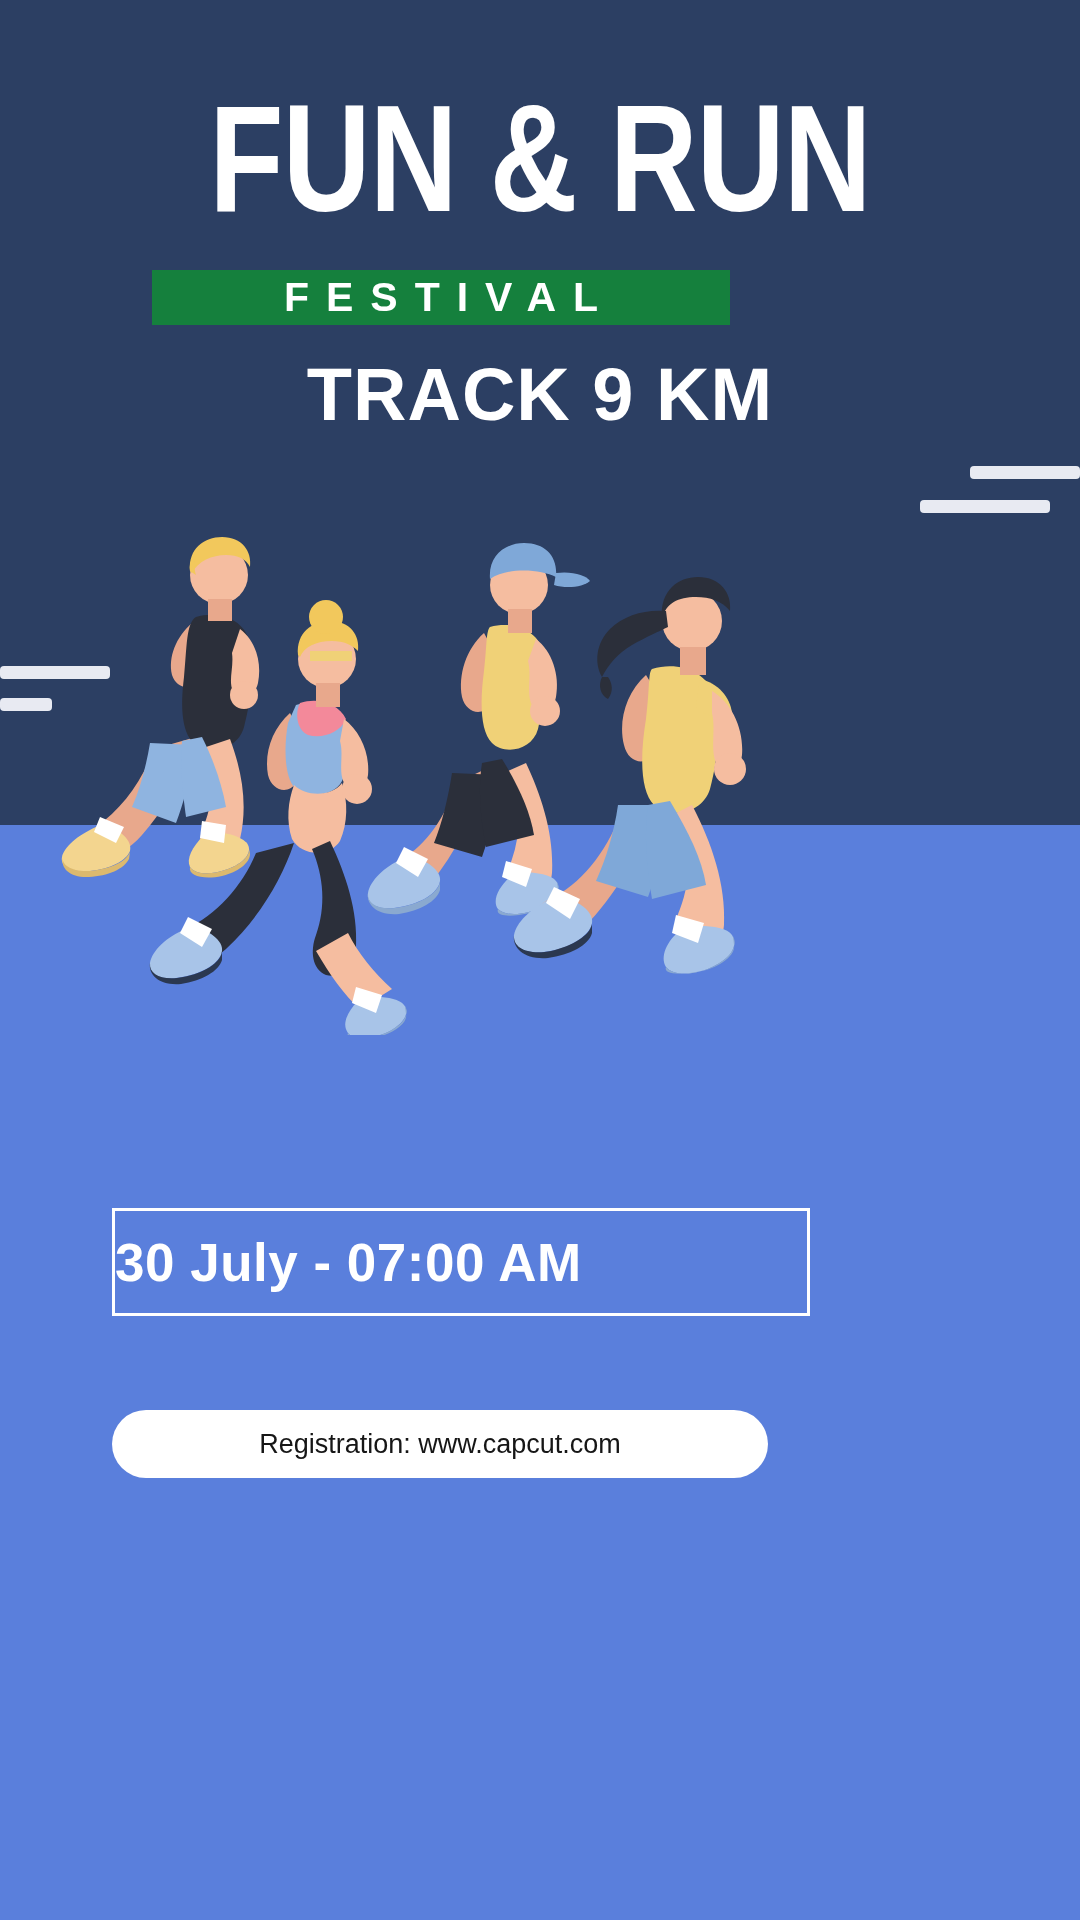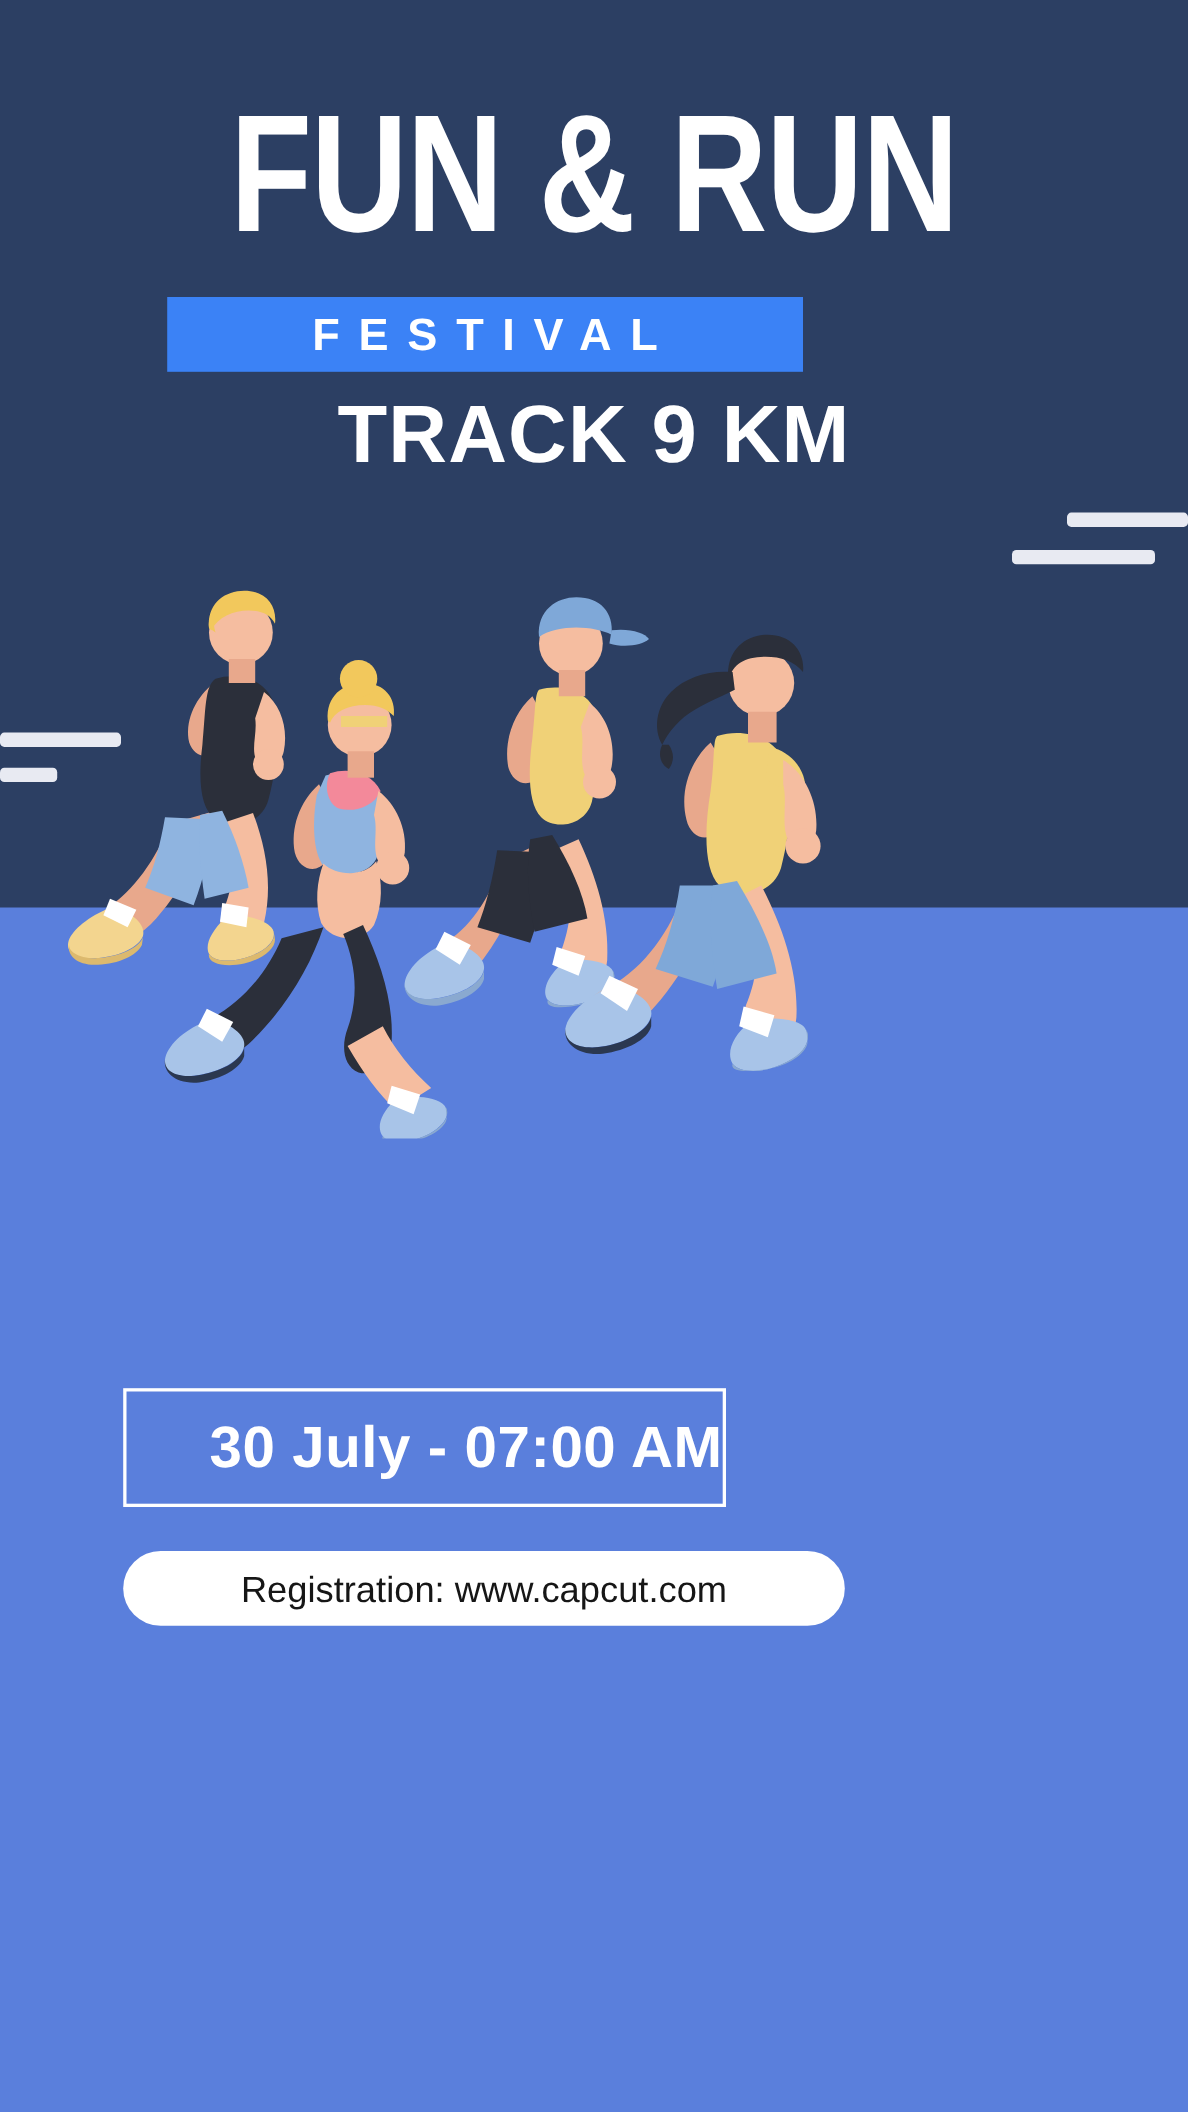--- a/index.html
+++ b/index.html
@@ -34,22 +34,22 @@
     font-weight:bold;
     font-size:152px;
     line-height:148px;
     letter-spacing:-1px;
     transform:scaleX(0.80);
     transform-origin:center top;
     white-space:nowrap;
   }
   .festival-banner {
     position:absolute; left:152px; top:270px;
-    width:578px; height:68px;
-    background:#3b82f6;
+    width:578px; height:55px;
+    background:#15803d;
     display:flex; align-items:center; justify-content:center;
   }
   .festival-text {
     color:#ffffff;
     font-size:41px;
     font-weight:bold;
     letter-spacing:17px;
     text-indent:17px;
     line-height:1;
   }
@@ -81,44 +81,44 @@
     position:absolute; left:80px; top:1048px; width:920px;
     text-align:center;
     color:#ffffff;
     font-size:44px;
     line-height:55px;
     letter-spacing:0px;
   }
 
   
   .date-box {
-    position:absolute; left:112px; top:1262px;
-    width:548px; height:108px;
+    position:absolute; left:112px; top:1208px;
+    width:698px; height:108px;
     border:3px solid #ffffff;
-    display:flex; align-items:center; justify-content:flex-end;
+    display:flex; align-items:center; justify-content:flex-start;
   }
   .date-text {
     color:#ffffff;
     font-size:53px;
     font-weight:bold;
     letter-spacing:0.5px;
     line-height:1;
   }
 
   
   .reg-pill {
     position:absolute; left:112px; top:1410px;
     width:656px; height:68px;
     background:#ffffff;
     border-radius:34px;
     display:flex; align-items:center; justify-content:center;
   }
   .reg-text {
     color:#161616;
-    font-size:33px;
+    font-size:27px;
     letter-spacing:0px;
     line-height:1;
   }
 </style>
 </head>
 <body>
 
 <div id="poster">
 
   <div class="bg-top"></div>

